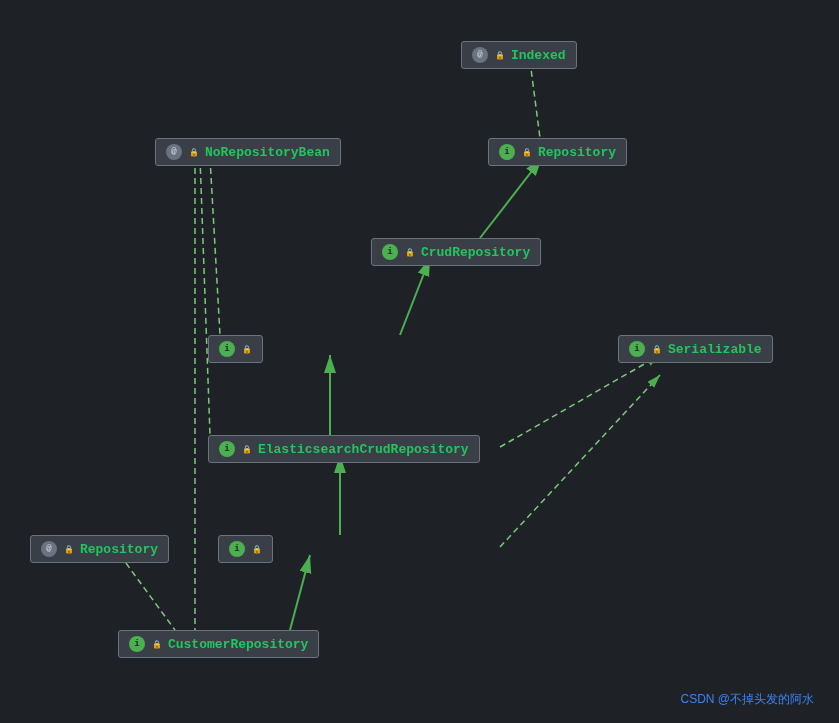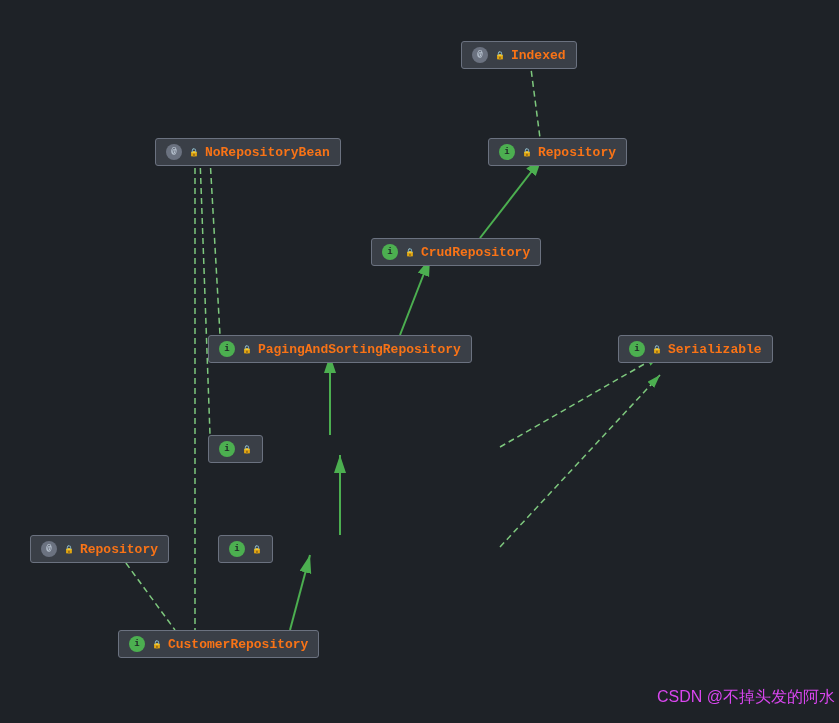--- a/index.html
+++ b/index.html
@@ -25,21 +25,21 @@
       border-radius: 3px;
       padding: 5px 10px;
       display: flex;
       align-items: center;
       gap: 6px;
       white-space: nowrap;
       z-index: 10;
     }
 
     .node-text {
-      color: #f97316;
+      color: #22c55e;
       font-size: 13px;
       font-weight: bold;
     }
 
     .icon-annotation {
       width: 16px;
       height: 16px;
       border-radius: 50%;
       background: #4caf50;
       display: flex;
@@ -73,23 +73,23 @@
       left: 0;
       width: 839px;
       height: 723px;
       z-index: 5;
       pointer-events: none;
     }
 
     .watermark {
       position: absolute;
       bottom: 15px;
-      right: 4px;
-      color: #d946ef;
-      font-size: 16px;
+      right: 25px;
+      color: #3b82f6;
+      font-size: 12px;
       font-family: Arial, sans-serif;
       z-index: 20;
     }
   </style>
 </head>
 <body>
 
 <div class="diagram-container">
 
   <svg class="arrows">
@@ -149,32 +149,32 @@
 
   <div class="node" style="left:371px; top:238px;">
     <div class="icon-annotation icon-i">i</div>
     <span class="icon-lock">🔒</span>
     <span class="node-text">CrudRepository</span>
   </div>
 
   <div class="node" style="left:208px; top:335px;">
     <div class="icon-annotation icon-i">i</div>
     <span class="icon-lock">🔒</span>
-    <span class="node-text">PagingAndSortingRepository</span>
   </div>
 
   <div class="node" style="left:618px; top:335px;">
     <div class="icon-annotation icon-i">i</div>
     <span class="icon-lock">🔒</span>
     <span class="node-text">Serializable</span>
   </div>
 
   <div class="node" style="left:208px; top:435px;">
     <div class="icon-annotation icon-i">i</div>
     <span class="icon-lock">🔒</span>
+    <span class="node-text">ElasticsearchCrudRepository</span>
   </div>
 
   <div class="node" style="left:30px; top:535px;">
     <div class="icon-annotation icon-at">@</div>
     <span class="icon-lock">🔒</span>
     <span class="node-text">Repository</span>
   </div>
 
   <div class="node" style="left:218px; top:535px;">
     <div class="icon-annotation icon-i">i</div>

